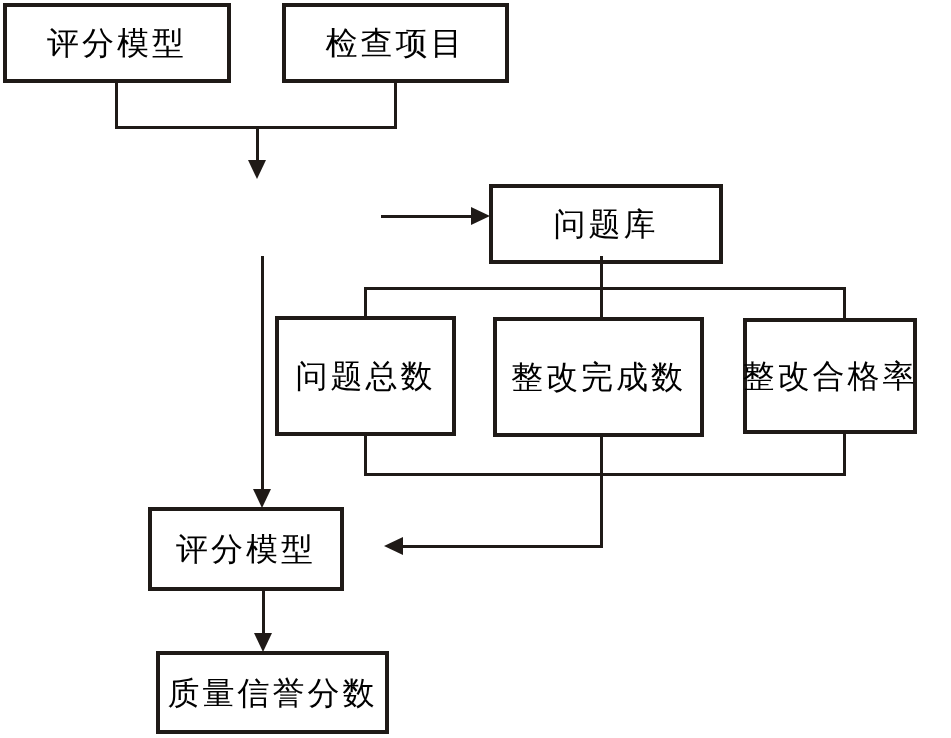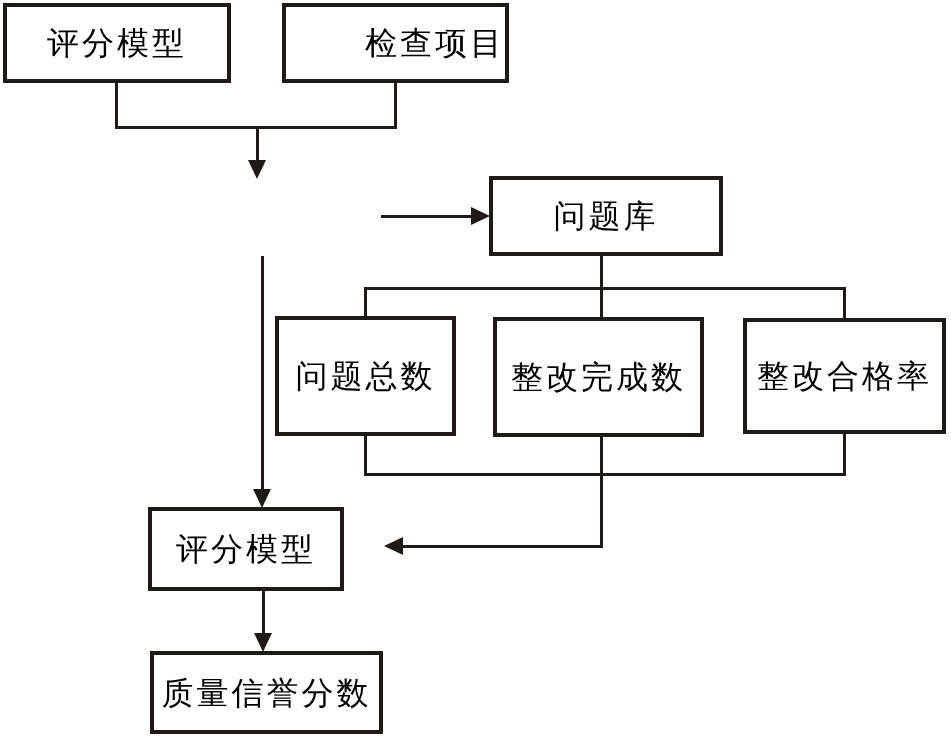--- a/index.html
+++ b/index.html
@@ -54,46 +54,46 @@
 </style>
 </head>
 <body>
 
 <div id="stage">
 
   <div class="node" style="left:3px; top:3px; width:228px; height:80px;">
     <span class="node-label">评分模型</span>
   </div>
 
-  <div class="node" style="left:282px; top:3px; width:227px; height:80px;justify-content:flex-end;">
+  <div class="node" style="left:282px; top:3px; width:227px; height:80px;">
     <span class="node-label">检查项目</span>
   </div>
 
 
-  <div class="node" style="left:489px; top:176px; width:234px; height:80px;">
+  <div class="node" style="left:489px; top:184px; width:234px; height:80px;">
     <span class="node-label">问题库</span>
   </div>
 
   <div class="node" style="left:493px; top:317px; width:211px; height:120px;">
     <span class="node-label">整改完成数</span>
   </div>
 
   <div class="node" style="left:275px; top:316px; width:181px; height:120px;">
     <span class="node-label">问题总数</span>
   </div>
 
-  <div class="node" style="left:743px; top:318px; width:203px; height:116px;">
+  <div class="node" style="left:743px; top:318px; width:174px; height:116px;">
     <span class="node-label">整改合格率</span>
   </div>
 
   <div class="node" style="left:148px; top:507px; width:196px; height:84px;">
     <span class="node-label">评分模型</span>
   </div>
 
-  <div class="node" style="left:150px; top:651px; width:233px; height:83px;">
+  <div class="node" style="left:156px; top:651px; width:233px; height:83px;">
     <span class="node-label">质量信誉分数</span>
   </div>
 
   <div class="line" style="left:115px; top:83px; width:3px; height:46px;"></div>
   <div class="line" style="left:394px; top:83px; width:3px; height:46px;"></div>
   <div class="line" style="left:115px; top:126px; width:282px; height:3px;"></div>
   <div class="line" style="left:256px; top:126px; width:3px; height:38px;"></div>
   <div class="arrow arrow-down" style="left:248px; top:160px;"></div>
 
   <div class="line" style="left:381px; top:215px; width:92px; height:3px;"></div>

